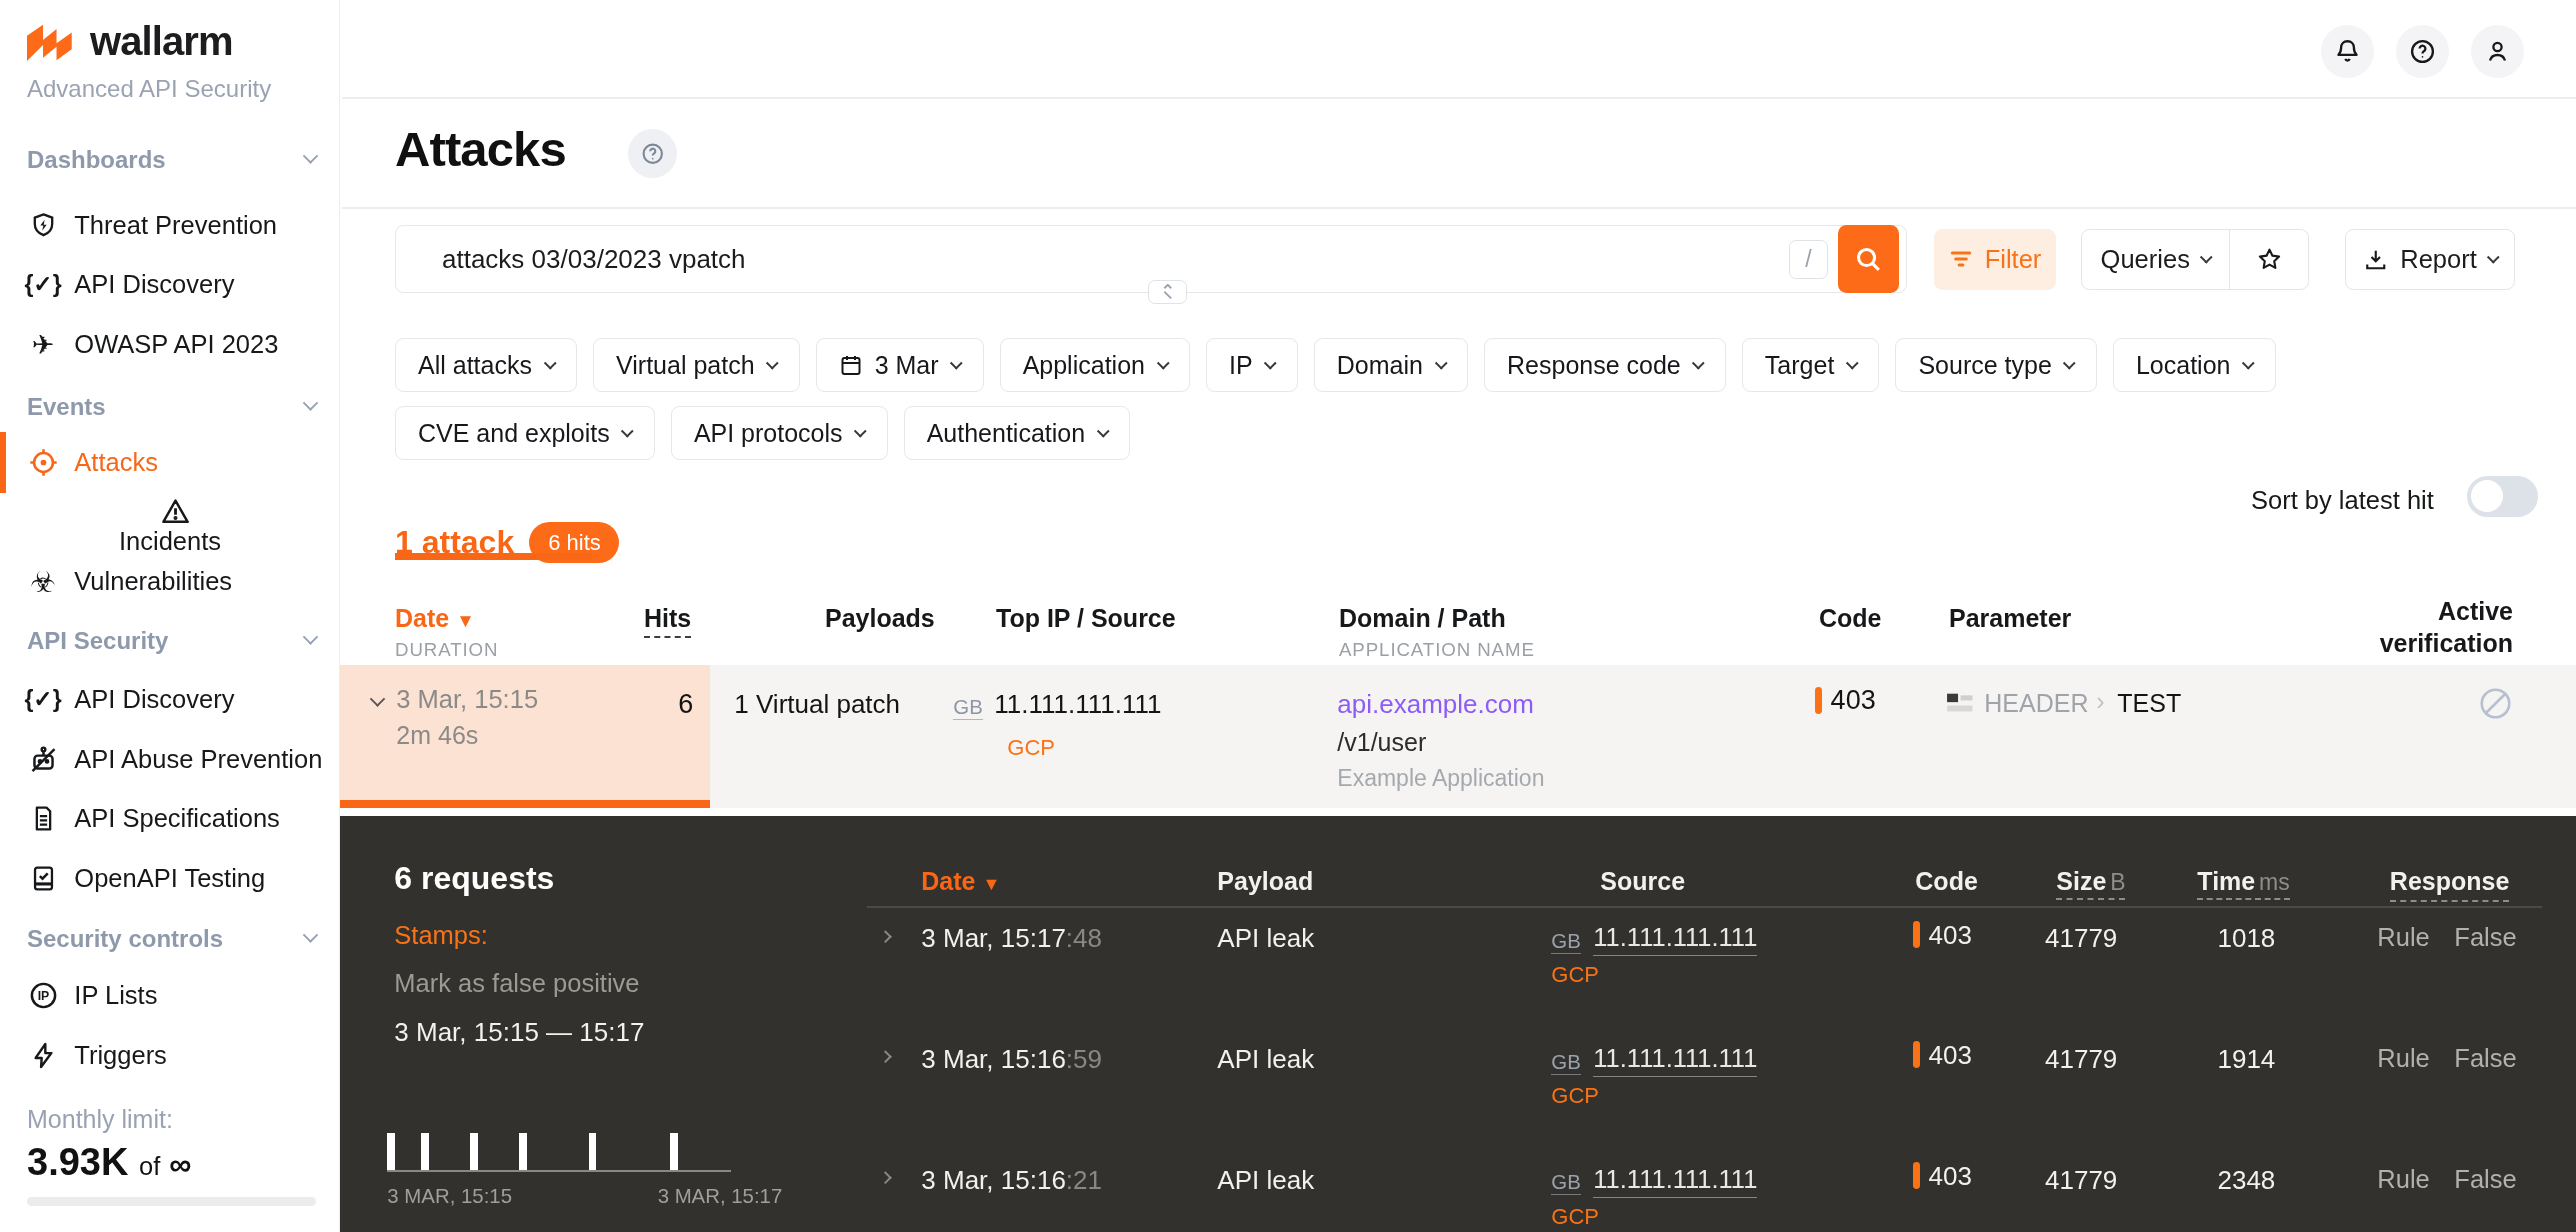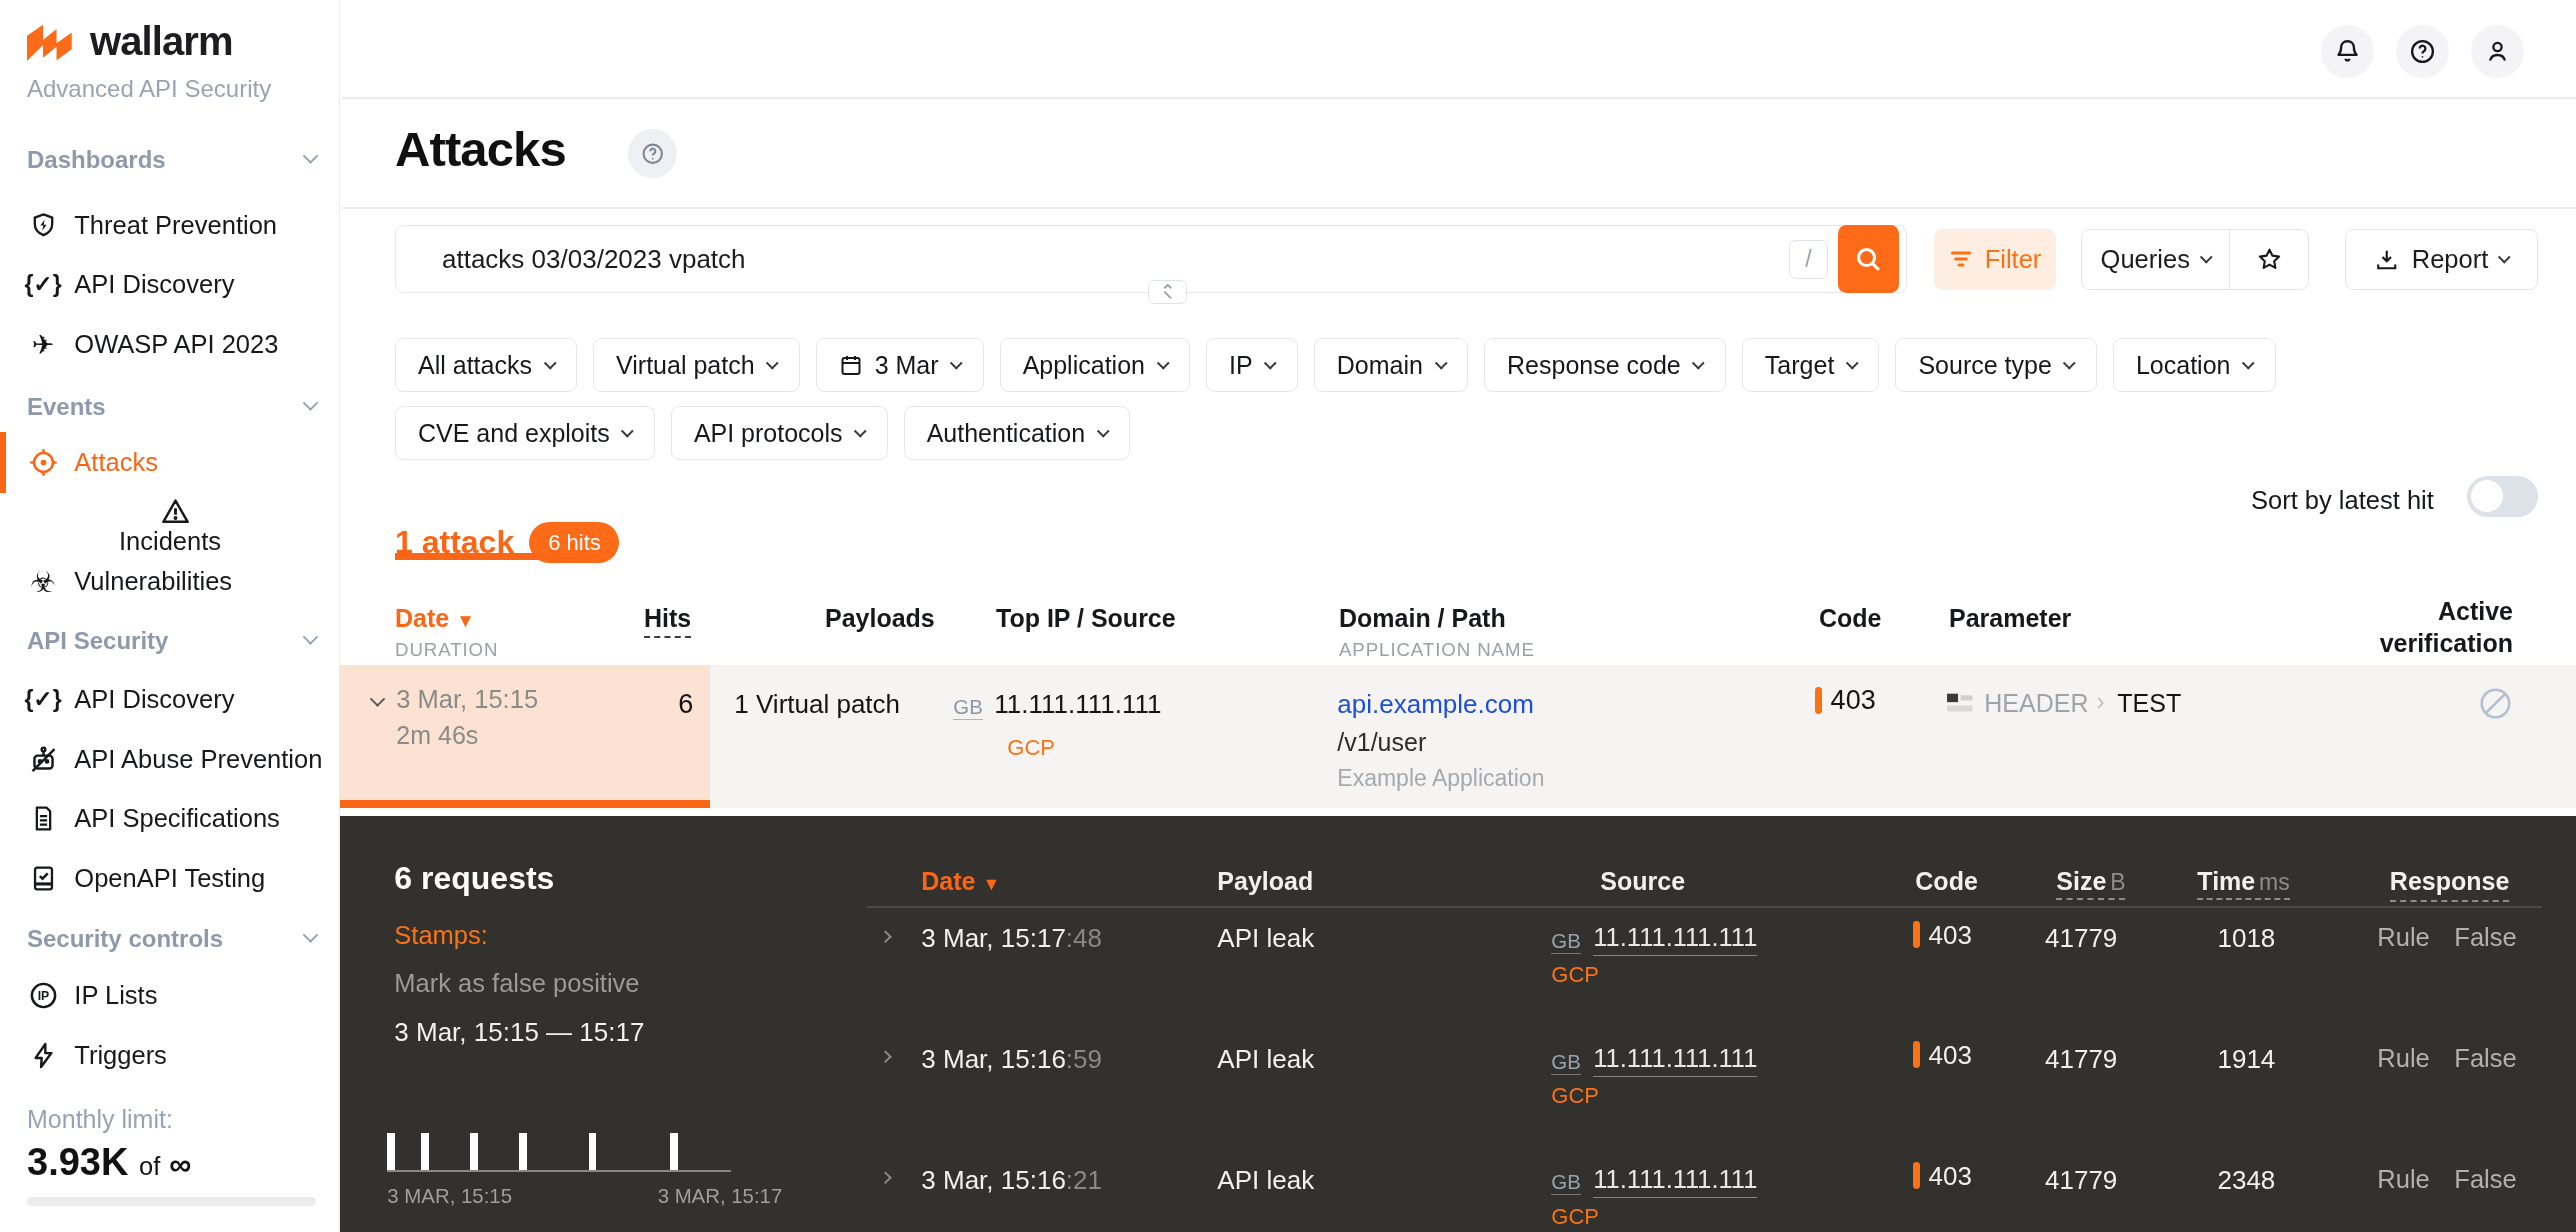--- a/index.html
+++ b/index.html
@@ -245,21 +245,21 @@
       <div style="width:148px;display:flex;align-items:center;justify-content:center;gap:12px;border-right:1.7px solid #e4e4e4;">
         <span style="font-size:25.5px;color:#1c1c1c;">Queries</span>
           <span class="chev sm"></span>
       </div>
       <div style="flex:1;display:flex;align-items:center;justify-content:center;">
         <svg width="27" height="27" viewBox="0 0 24 24" fill="none" stroke="#17181a" stroke-width="1.9" stroke-linejoin="round">
             <path d="M12 3.2l2.6 5.4 5.9.8-4.3 4.1 1 5.9L12 16.6l-5.2 2.8 1-5.9-4.3-4.1 5.9-.8z"></path>
           </svg>
       </div>
     </div>
-    <div class="abs" style="left:2003px;top:229px;width:193px;height:61px;border:1.7px solid #e4e4e4;border-radius:8.5px;display:flex;align-items:center;justify-content:center;gap:12px;">
+    <div class="abs" style="left:2003px;top:229px;width:170px;height:61px;border:1.7px solid #e4e4e4;border-radius:8.5px;display:flex;align-items:center;justify-content:center;gap:12px;">
       <svg width="25.5" height="25.5" viewBox="0 0 24 24" fill="none" stroke="#17181a" stroke-width="2">
           <path d="M12 3.5v10M8 9.5l4 4 4-4"></path>
           <path d="M4 16.5v3.5h16v-3.5"></path>
         </svg>
       <span style="font-size:25.5px;color:#1c1c1c;">Report</span>
         <span class="chev sm"></span>
     </div>
 
     <div class="chiprow" style="left:53px;top:304px;">
       <div class="chip">
@@ -351,21 +351,21 @@
         <span class="chev abs" style="left:32px;top:31px;border-color:#55575b;"></span>
         <span class="abs" style="left:56px;top:20.4px;font-size:25.5px;color:#8a8a88;">3 Mar, 15:15</span>
         <span class="abs" style="left:56px;top:56px;font-size:25px;color:#8a8a88;">2m 46s</span>
         <div id="attack-date-bar"></div>
       </div>
       <span class="abs" style="left:281px;top:24px;width:72px;text-align:right;font-size:27px;color:#141414;">6</span>
       <span class="abs" style="left:394px;top:24px;font-size:26px;color:#141414;">1 Virtual patch</span>
       <span class="abs" style="left:613px;top:31px;font-size:20.4px;color:#8c96a6;border-bottom:1.7px solid #aeb6c2;">GB</span>
       <span class="abs" style="left:654px;top:24px;font-size:26px;color:#141414;">11.111.111.111</span>
       <span class="abs" style="left:667px;top:70px;font-size:22px;color:#f97316;">GCP</span>
-      <span class="abs" style="left:997px;top:24px;font-size:26px;color:#1d4ed8;">api.example.com</span>
+      <span class="abs" style="left:997px;top:24px;font-size:26px;color:#8b5cf6;">api.example.com</span>
       <span class="abs" style="left:997px;top:63px;font-size:25px;color:#2c2c2c;">/v1/user</span>
       <span class="abs" style="left:997px;top:100px;font-size:23px;color:#a3a9ae;">Example Application</span>
       <span class="abs" style="left:1475px;top:20.4px;"><span class="code-tick"></span><span style="font-size:27px;color:#141414;">403</span></span>
       <span class="abs" style="left:1607px;top:27px;">
           <svg width="25.5" height="22" viewBox="0 0 30 26">
             <rect x="0" y="2" width="13" height="10" fill="#3a3a3a"></rect>
             <rect x="16" y="4" width="14" height="6" fill="#cfcfcf"></rect>
             <rect x="0" y="16" width="30" height="7" fill="#d8d8d8"></rect>
           </svg>
         </span>

